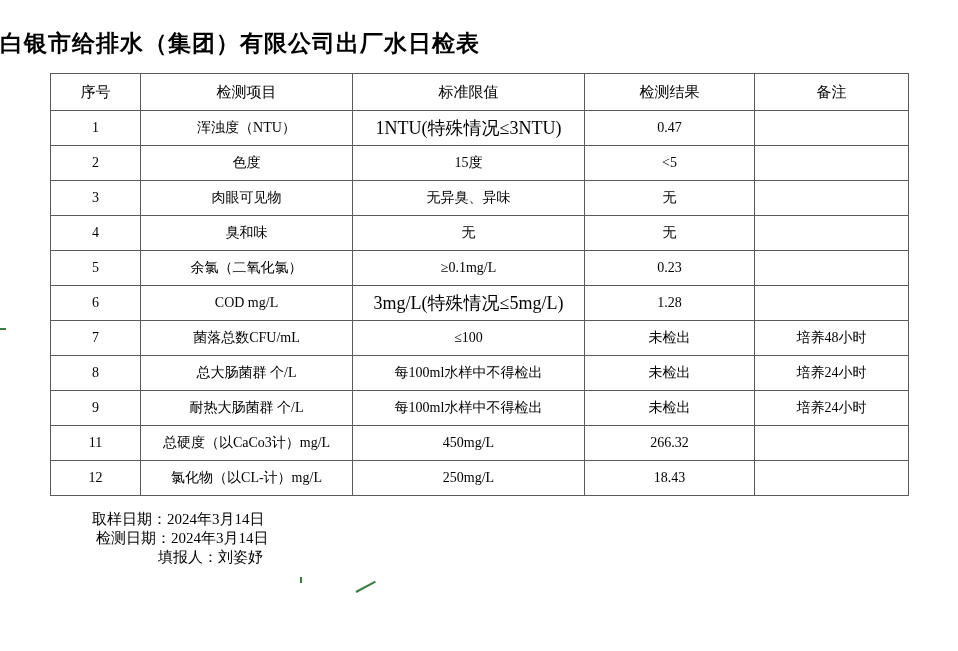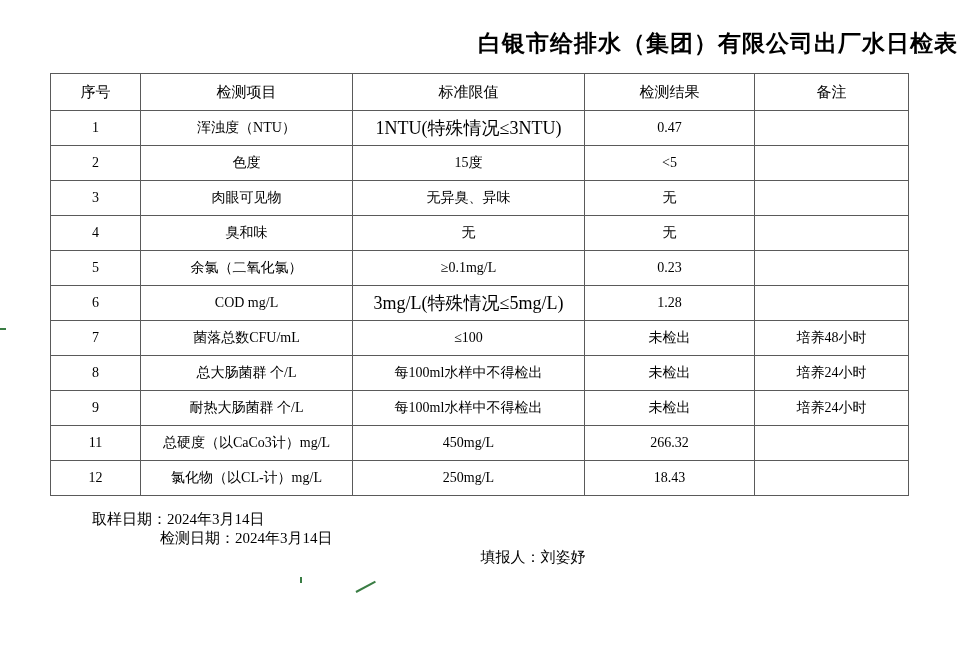--- a/index.html
+++ b/index.html
@@ -15,21 +15,21 @@
     position: relative;
     overflow: hidden;
   }
   .page {
     width: 958px;
     height: 651px;
     position: relative;
     box-sizing: border-box;
   }
   .doc-title {
-    text-align: right;
+    text-align: left;
     font-size: 23px;
     font-weight: bold;
     letter-spacing: 1px;
     margin-top: 28px;
     margin-bottom: 14px;
     font-family: Liberation Serif, serif;
   }
   .table-wrap {
     margin: 0 auto;
     width: 858px;
@@ -69,22 +69,22 @@
     justify-content: flex-start;
     font-size: 15px;
     padding-top: 14px;
     box-sizing: border-box;
     flex-direction: column;
   }
   .footer .f-item {
     white-space: nowrap;
   }
   .footer .f-sample { margin-left: 42px; }
-  .footer .f-test { margin-left: 110px; }
-  .footer .f-reporter { margin-left: 108px; text-align: center; }
+  .footer .f-test { margin-left: 46px; }
+  .footer .f-reporter { margin-left: 108px; }
   
   .mark {
     position: absolute;
     background: #3a7d44;
   }
   .mark-left {
     left: 0px;
     top: 300px;
     width: 6px;
     height: 2px;

